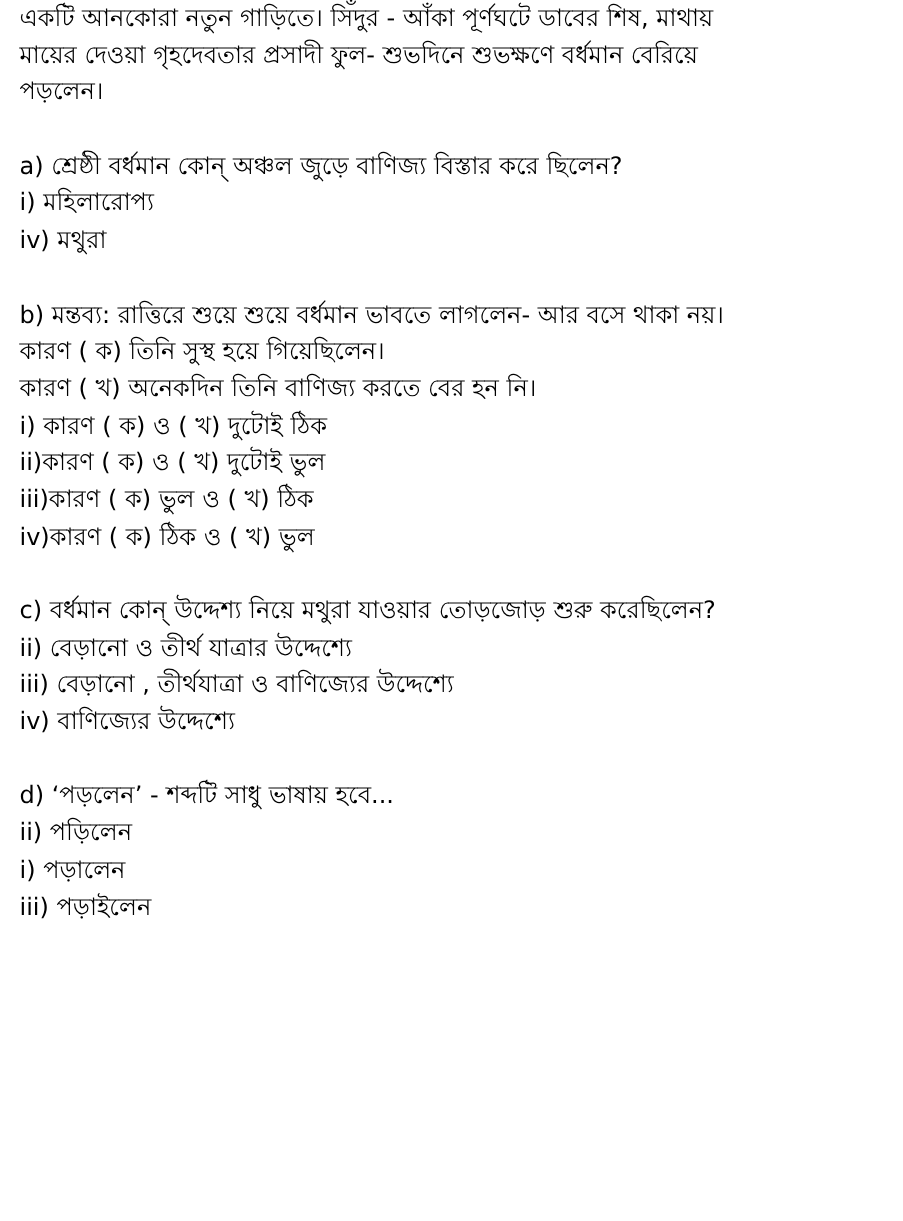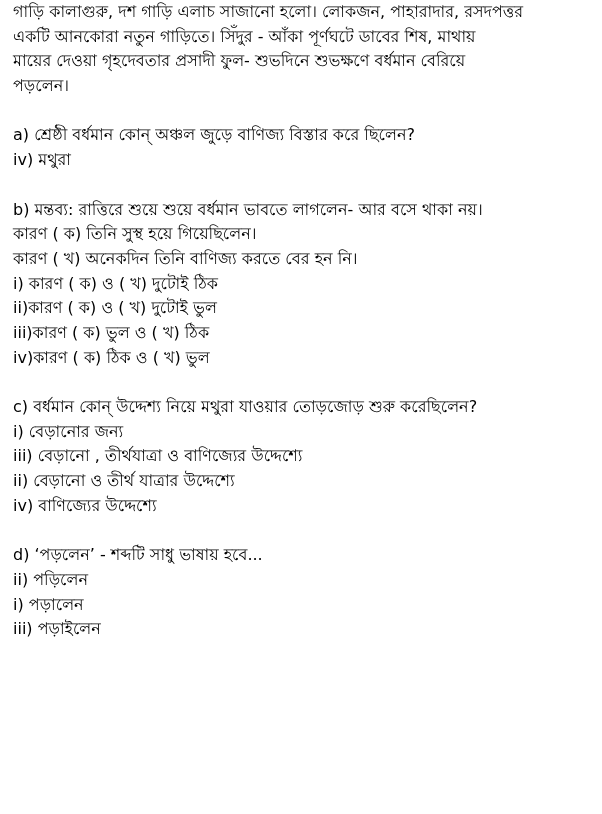--- a/index.html
+++ b/index.html
@@ -34,52 +34,51 @@
   .block {
     margin: 0;
   }
 </style>
 </head>
 <body>
 
 <div class="page">
 
   <div class="block">
-    <span class="line">গাড়ি কালাগুরু, দশ গাড়ি এলাচ সাজানো হলো। লোকজন, পাহারাদার, রসদপত্তর</span>
     <span class="line">একটি আনকোরা নতুন গাড়িতে। সিঁদুর - আঁকা পূর্ণঘটে  ডাবের শিষ, মাথায়</span>
     <span class="line">মায়ের দেওয়া গৃহদেবতার  প্রসাদী ফুল- শুভদিনে শুভক্ষণে বর্ধমান বেরিয়ে</span>
     <span class="line">পড়লেন।</span>
   </div>
 
   <span class="blank"></span>
 
   <div class="block">
     <span class="line">a)  শ্রেষ্ঠী বর্ধমান কোন্ অঞ্চল জুড়ে বাণিজ্য বিস্তার করে ছিলেন?</span>
+    <span class="line">i) মহিলারোপ্য</span>
     <span class="line">iv) মথুরা</span>
   </div>
 
   <span class="blank"></span>
 
   <div class="block">
     <span class="line">b) মন্তব্য: রাত্তিরে শুয়ে শুয়ে বর্ধমান ভাবতে লাগলেন- আর বসে থাকা নয়।</span>
     <span class="line">কারণ ( ক) তিনি সুস্থ হয়ে গিয়েছিলেন।</span>
     <span class="line">কারণ ( খ) অনেকদিন তিনি বাণিজ্য করতে বের হন নি।</span>
     <span class="line">i) কারণ ( ক) ও ( খ) দুটোই ঠিক</span>
     <span class="line">ii)কারণ ( ক) ও ( খ) দুটোই ভুল</span>
     <span class="line">iii)কারণ ( ক) ভুল ও ( খ) ঠিক</span>
     <span class="line">iv)কারণ ( ক) ঠিক  ও ( খ) ভুল</span>
   </div>
 
   <span class="blank"></span>
 
   <div class="block">
     <span class="line">c) বর্ধমান কোন্ উদ্দেশ্য নিয়ে মথুরা যাওয়ার তোড়জোড় শুরু করেছিলেন?</span>
-    <span class="line">i) বেড়ানোর জন্য</span>
+    <span class="line">ii) বেড়ানো  ও  তীর্থ যাত্রার উদ্দেশ্যে</span>
     <span class="line">iii) বেড়ানো , তীর্থযাত্রা ও বাণিজ্যের উদ্দেশ্যে</span>
-    <span class="line">ii) বেড়ানো  ও  তীর্থ যাত্রার উদ্দেশ্যে</span>
     <span class="line">iv) বাণিজ্যের উদ্দেশ্যে</span>
   </div>
 
   <span class="blank"></span>
 
   <div class="block">
     <span class="line">d) ‘পড়লেন’ - শব্দটি সাধু ভাষায় হবে...</span>
     <span class="line">ii) পড়িলেন</span>
     <span class="line">i)  পড়ালেন</span>
     <span class="line">iii) পড়াইলেন</span>

